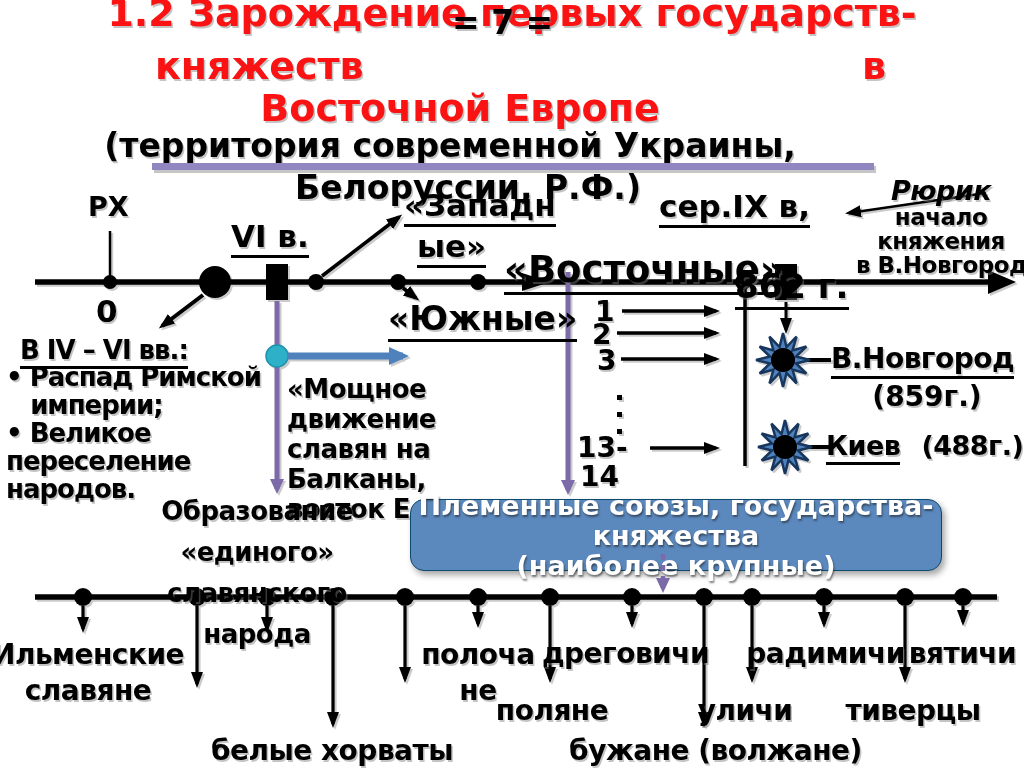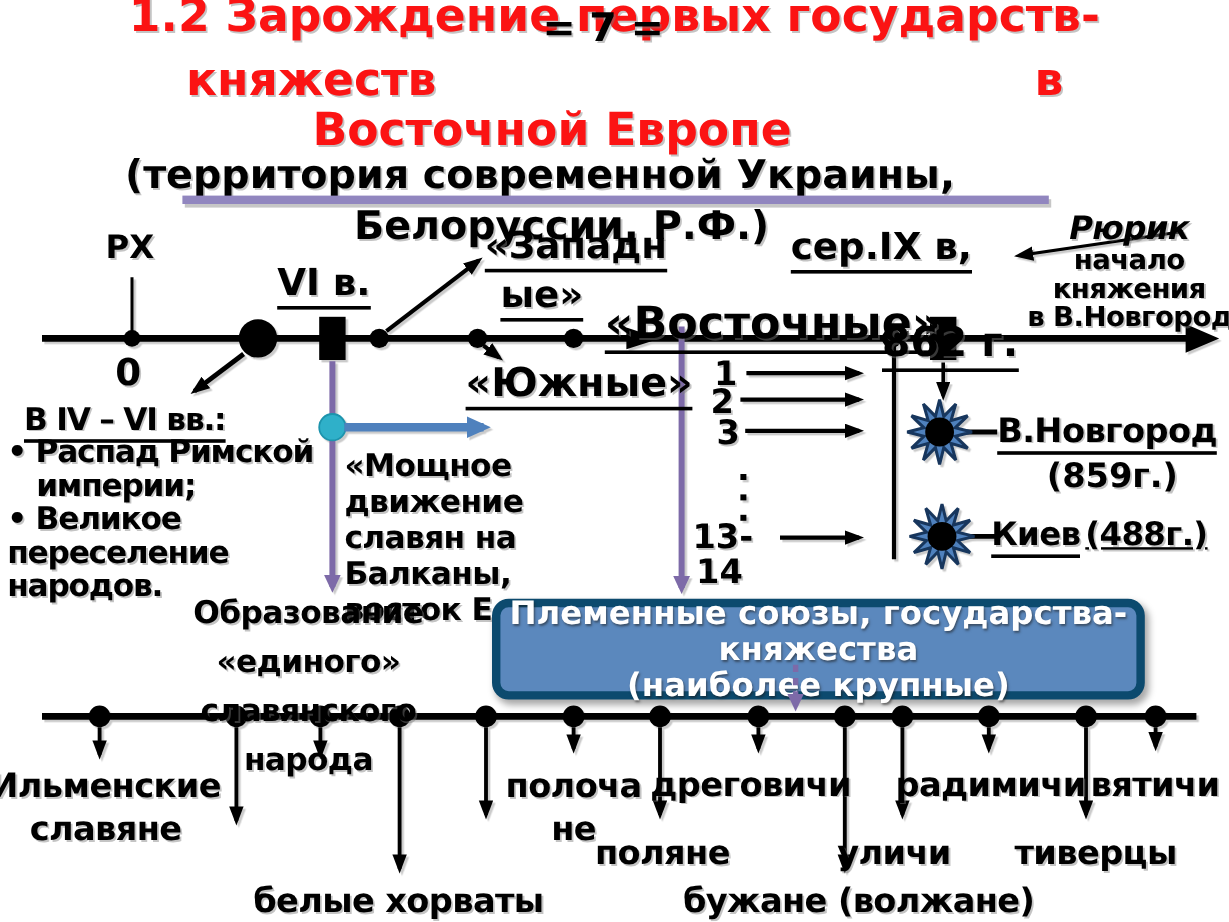--- a/index.html
+++ b/index.html
@@ -4,21 +4,21 @@
 <style>
   html,body{margin:0;padding:0;background:#fff;}
   #slide{position:relative;width:1024px;height:768px;background:#fff;overflow:hidden;
          font-family:"DejaVu Sans","Liberation Sans",sans-serif;font-weight:700;color:#000;}
   .lbl{position:absolute;white-space:nowrap;text-shadow:1.5px 1.5px 0 rgba(125,125,125,.45);}
   .ul{display:inline-block;border-bottom:3px solid #000;padding-bottom:1px;}
   .red{color:#fb1313;}
   svg.layer{position:absolute;left:0;top:0;pointer-events:none;}
   #svg-base{z-index:1;filter:drop-shadow(2.5px 2.5px 0px rgba(140,140,140,.45));}
   #box{position:absolute;left:410px;top:499px;width:530px;height:70px;z-index:2;
-       background:#5b88bd;border:7px solid #0c4a6e;border-radius:14px;
+       background:#5b88bd;border:1px solid #0c4a6e;border-radius:14px;
        box-shadow:3px 4px 6px rgba(0,0,0,.35);}
   #box .box-text{position:absolute;left:-2px;right:-2px;top:-9px;color:#fff;font-size:27px;
        line-height:30px;text-align:center;white-space:pre-line;
        text-shadow:1px 2px 2px rgba(30,30,30,.55);}
   #svg-over{z-index:4;}
   .txt{z-index:3;}
   
   .t1{left:0;top:-9px;width:1024px;font-size:38px;text-align:center;}
   .pg{left:452px;top:3px;font-size:33px;color:#000;z-index:3;}
   .t2a{left:155px;top:44px;font-size:38px;}
@@ -46,21 +46,21 @@
   .form{left:118px;top:491px;width:278px;font-size:26px;line-height:41px;letter-spacing:-0.5px;
         text-align:center;white-space:pre-line;}
   .n1{left:595px;top:295px;font-size:28px;}
   .n2{left:592px;top:318px;font-size:28px;}
   .n3{left:597px;top:344px;font-size:28px;}
   .n13{left:577px;top:431px;font-size:28px;}
   .n14{left:580px;top:460px;font-size:28px;}
   .nov1{left:831px;top:342px;font-size:28px;letter-spacing:-0.5px;}
   .nov2{left:831px;top:380px;width:192px;font-size:28px;text-align:center;}
   .kiev{left:826px;top:430px;font-size:27px;letter-spacing:-0.5px;}
-  .kiev .yr{margin-left:4px;text-decoration:underline;}
+  .kiev .yr{margin-left:21px;}
   
   .tribe{position:absolute;font-size:28px;letter-spacing:-0.5px;text-align:center;
          white-space:pre-line;text-shadow:1.5px 1.5px 0 rgba(125,125,125,.45);z-index:3;}
   .t0{left:-12px;top:637px;width:200px;line-height:36px;}
   .tk1{left:182px;top:637px;width:160px;}
   .tk2{left:416px;top:637px;width:124px;line-height:36px;}
   .tk3{left:538px;top:637px;width:175px;}
   .tk4{left:738px;top:637px;width:175px;}
   .tk5{left:880px;top:637px;width:165px;}
   .tk6{left:112px;top:699px;width:170px;}

